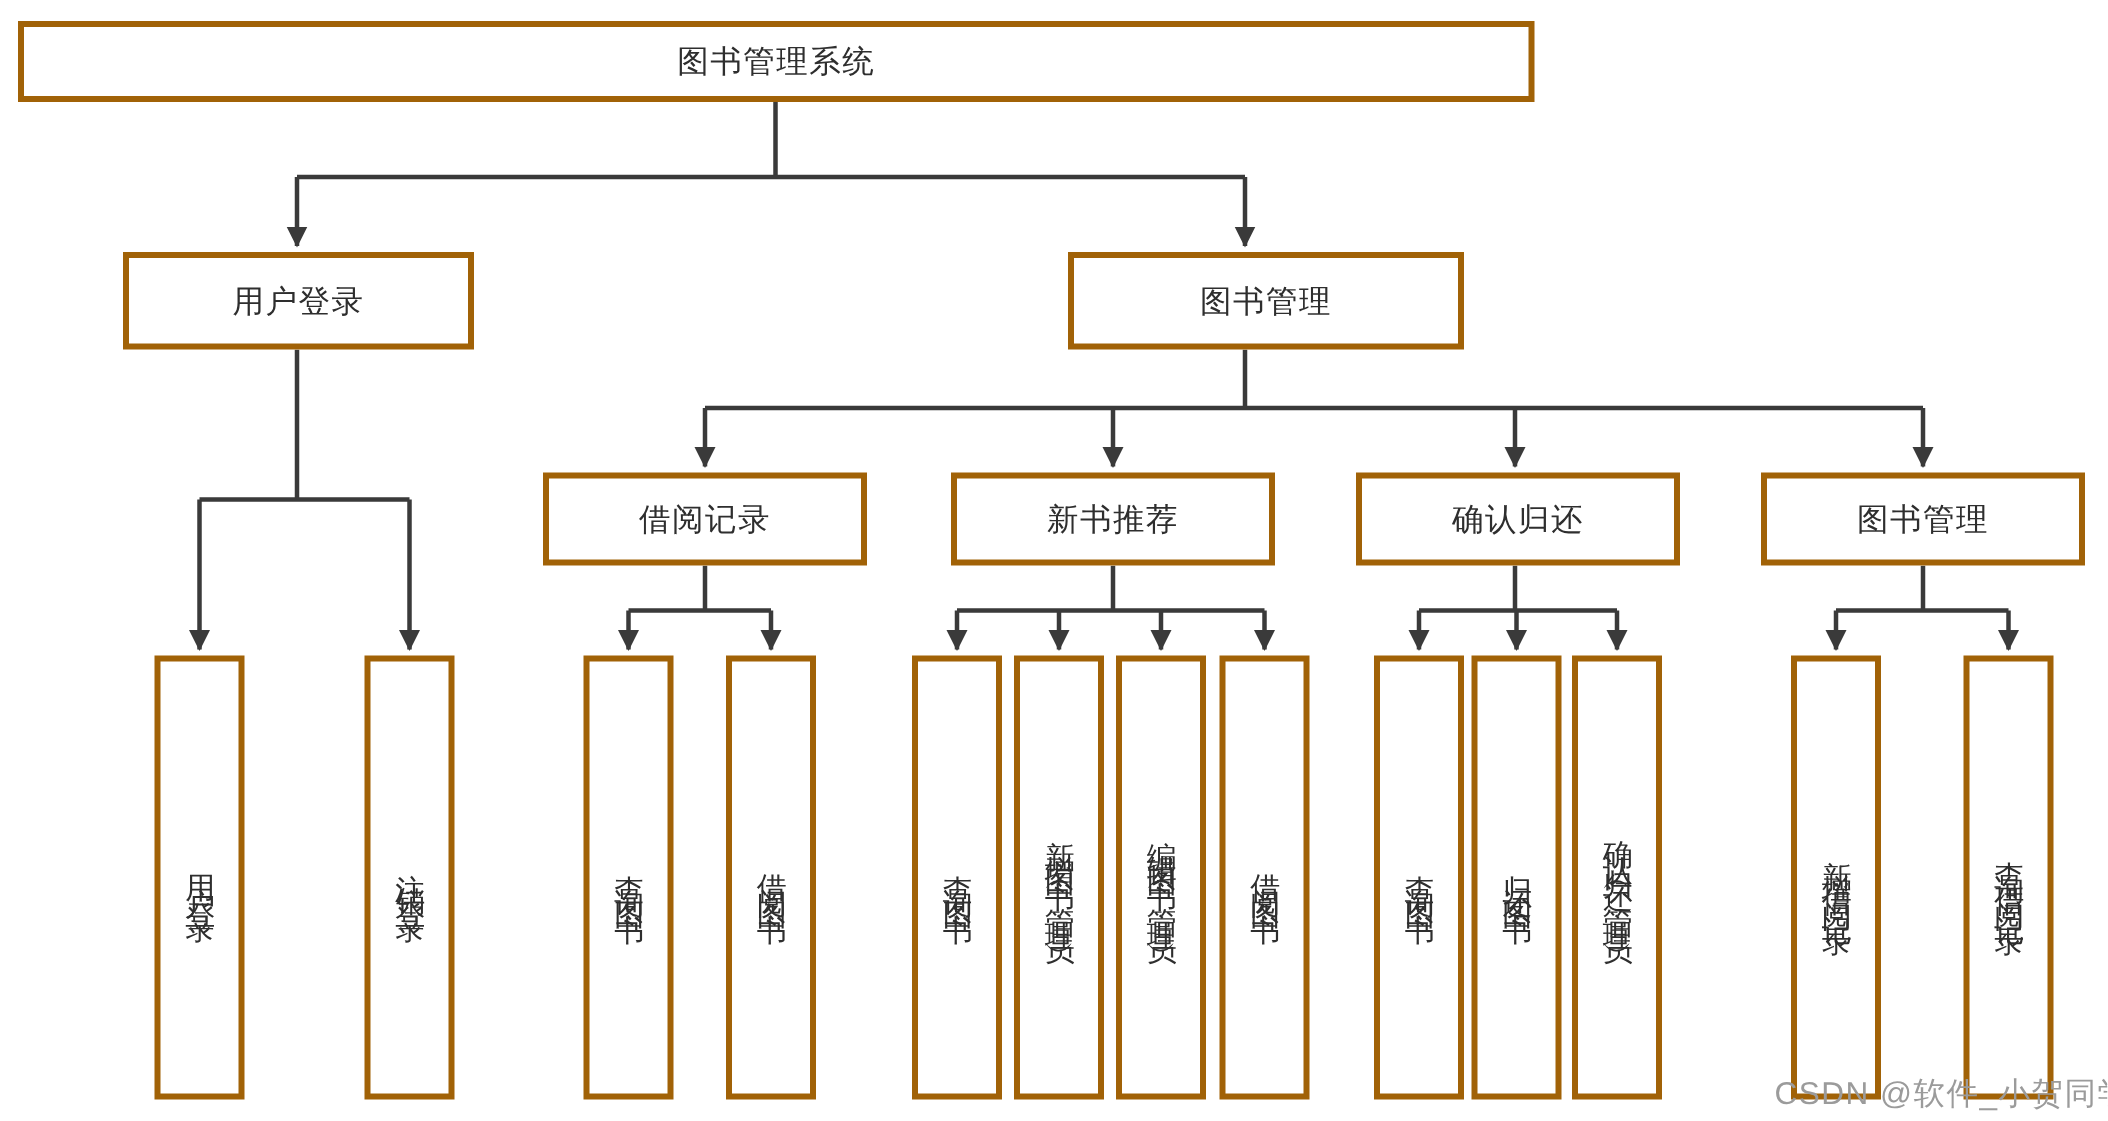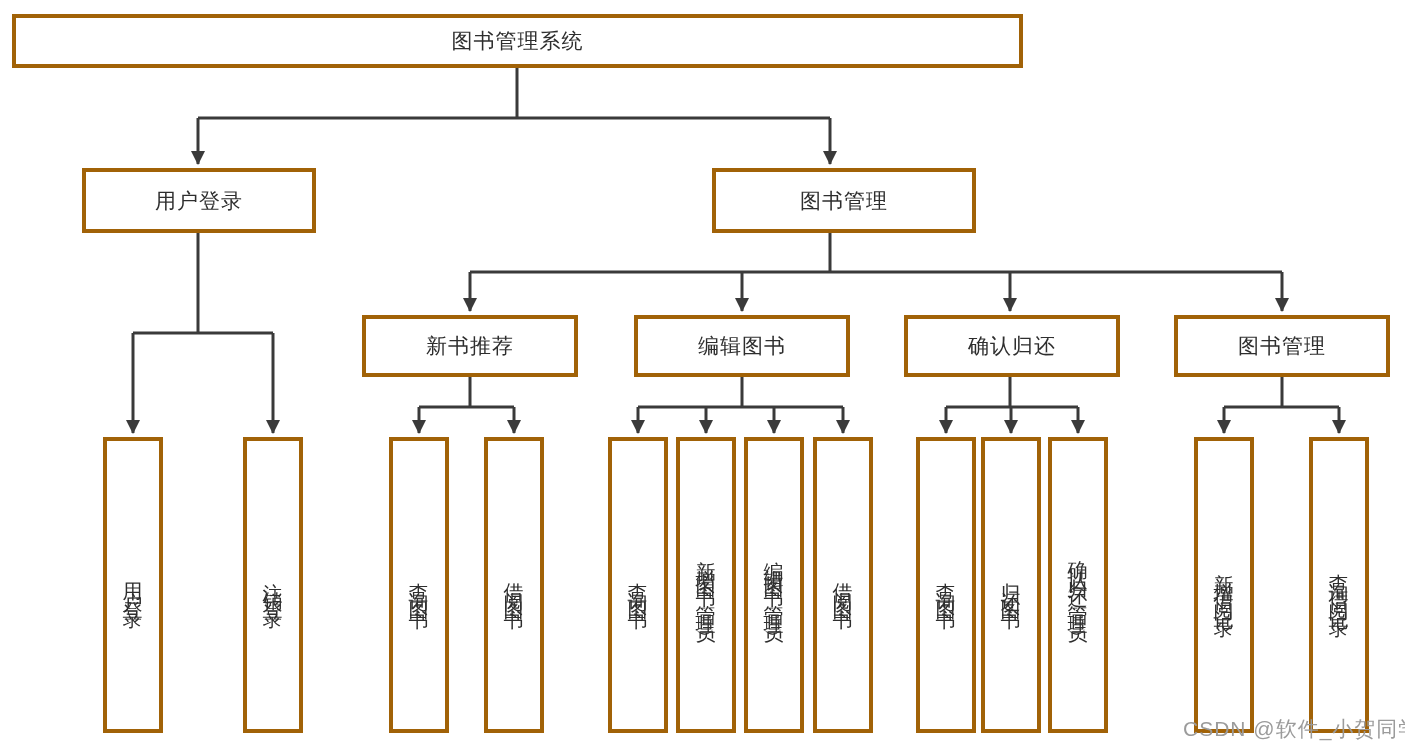--- a/index.html
+++ b/index.html
@@ -103,22 +103,22 @@
       <path d="M1224,407 V433" marker-end="url(#arrow)"></path>
       <path d="M1339,407 V433" marker-end="url(#arrow)"></path>
     </g>
   </svg>
 
   <div class="box hbox" style="left:12px; top:14px; width:1011px; height:54px;">图书管理系统</div>
 
   <div class="box hbox" style="left:82px; top:168px; width:234px; height:65px;">用户登录</div>
   <div class="box hbox" style="left:712px; top:168px; width:264px; height:65px;text-align:center;">图书管理</div>
 
-  <div class="box hbox" style="left:362px; top:315px; width:216px; height:62px;">新书推荐</div>
-  <div class="box hbox" style="left:634px; top:315px; width:216px; height:62px;">编辑图书</div>
+  <div class="box hbox" style="left:362px; top:315px; width:216px; height:62px;">借阅记录</div>
+  <div class="box hbox" style="left:634px; top:315px; width:216px; height:62px;">新书推荐</div>
   <div class="box hbox" style="left:904px; top:315px; width:216px; height:62px;">确认归还</div>
   <div class="box hbox" style="left:1174px; top:315px; width:216px; height:62px;">图书管理</div>
 
   <div class="box vbox" style="left:103px;">用户登录</div>
   <div class="box vbox" style="left:243px;">注销登录</div>
 
   <div class="box vbox" style="left:389px;">查询图书</div>
   <div class="box vbox" style="left:484px;">借阅图书</div>
 
   <div class="box vbox" style="left:608px;">查询图书</div>

